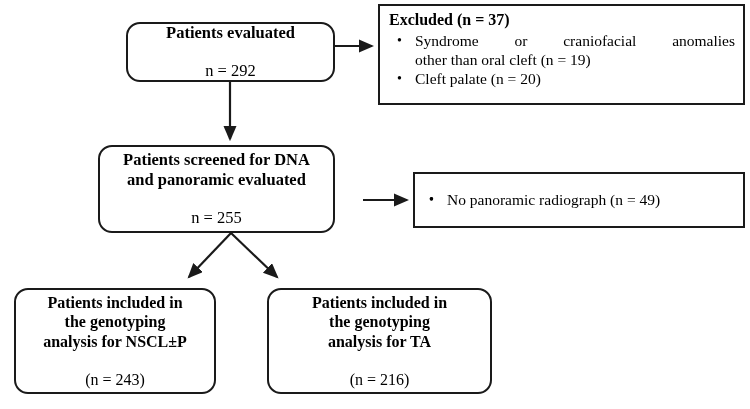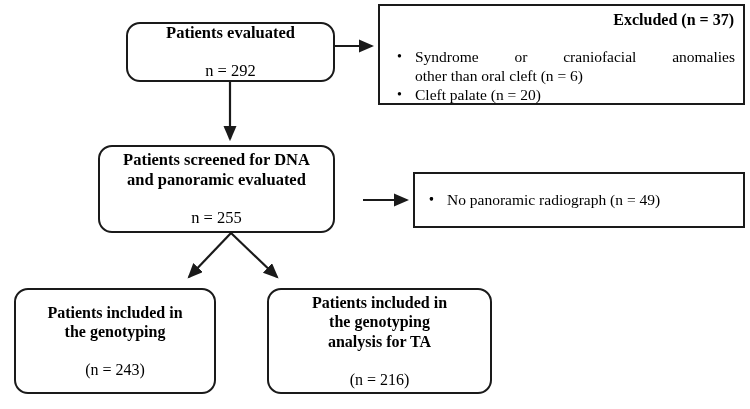--- a/index.html
+++ b/index.html
@@ -56,22 +56,22 @@
     left: 378px;
     top: 4px;
     width: 367px;
     height: 101px;
     padding: 5px 9px 5px 9px;
     justify-content: flex-start;
   }
   #box-excluded .hdr {
     font-size: 16px;
     font-weight: bold;
-    text-align: right;
-    margin-bottom: 18px;
+    text-align: left;
+    margin-bottom: 2px;
   }
   .bullet-list {
     list-style: none;
     margin: 0;
     padding: 0;
   }
   .bullet-item {
     position: relative;
     padding-left: 26px;
     font-size: 15.5px;
@@ -166,21 +166,21 @@
     <div class="line bold">Patients evaluated</div>
     <div class="line normal">n = 292</div>
   </div>
 
   <div class="box" id="box-excluded">
     <div class="hdr">Excluded (n = 37)</div>
     <ul class="bullet-list">
       <li class="bullet-item" id="excl-item-0">
         <span class="dot">•</span>
         <span class="txt">Syndrome or craniofacial anomalies</span>
-        <span class="txt2">other than oral cleft (n = 6)</span>
+        <span class="txt2">other than oral cleft (n = 19)</span>
       </li>
       <li class="bullet-item" id="excl-item-1">
         <span class="dot">•</span>
         <span class="txt2">Cleft palate (n = 20)</span>
       </li>
     </ul>
   </div>
 
   <div class="box box-center" id="box-screened">
     <div class="line bold">Patients screened for DNA</div>
@@ -196,20 +196,21 @@
       <li class="bullet-item">
         <span class="dot">•</span>
         <span class="txt2">No panoramic radiograph (n = 49)</span>
       </li>
     </ul>
   </div>
 
   <div class="box box-center" id="box-nscl">
     <div class="line bold">Patients included in</div>
     <div class="line bold">the genotyping</div>
+    <div class="line bold">analysis for NSCL±P</div>
     <div class="line normal">(n = 243)</div>
   </div>
 
   <div class="box box-center" id="box-ta">
     <div class="line bold">Patients included in</div>
     <div class="line bold">the genotyping</div>
     <div class="line bold">analysis for TA</div>
     <div class="line normal">(n = 216)</div>
   </div>
 

